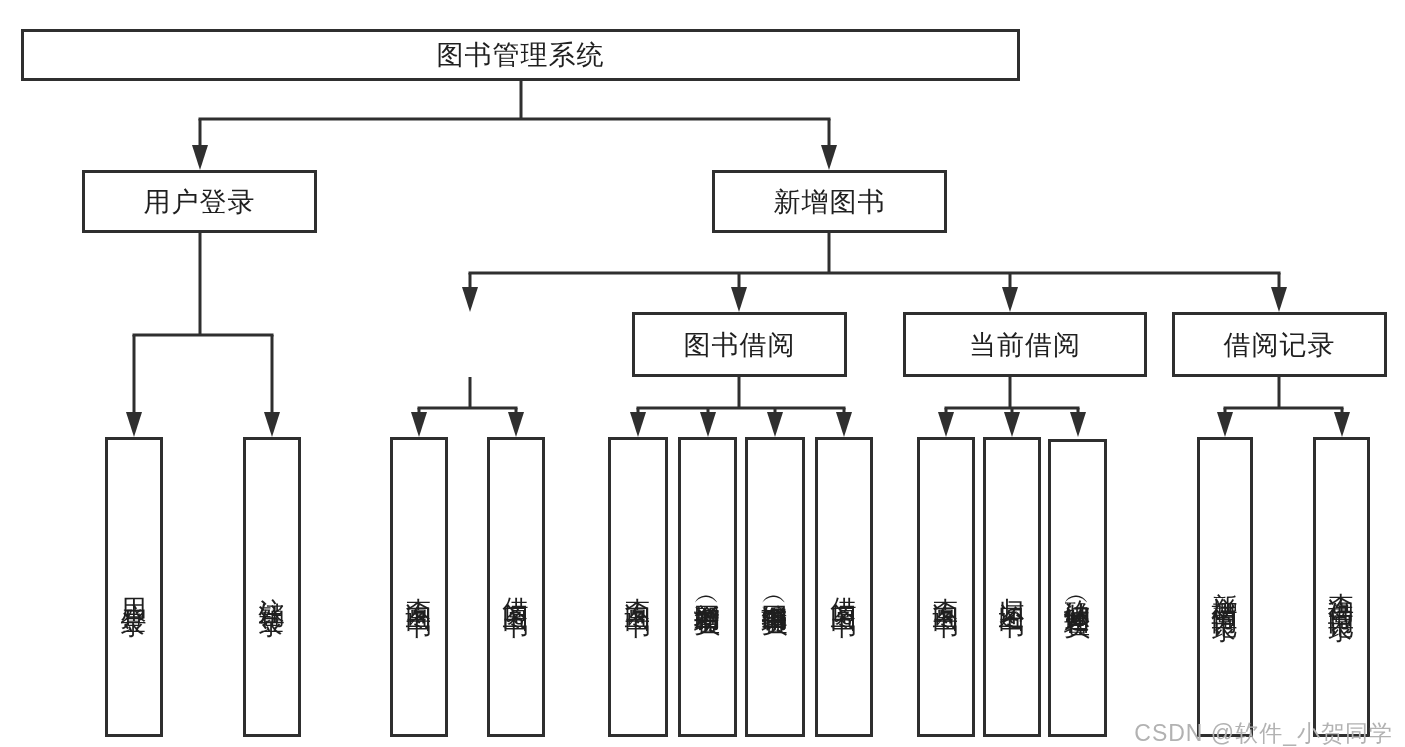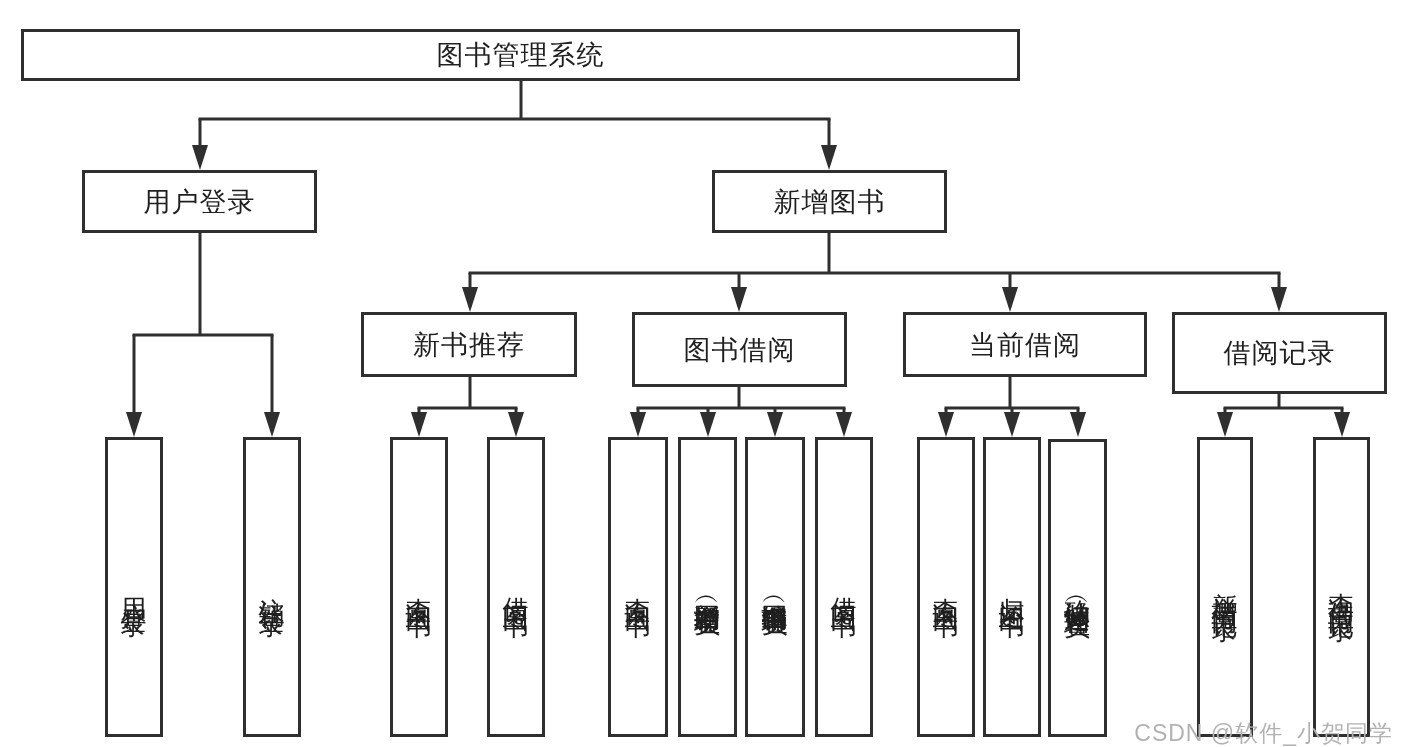--- a/index.html
+++ b/index.html
@@ -119,24 +119,23 @@
       <polygon points="1217,412 1233,412 1225,437"></polygon>
       <polygon points="1334,412 1350,412 1342,437"></polygon>
     </g>
   </svg>
 
   <div class="node hnode" style="left:21px; top:13px; width:999px; height:52px;margin-top:16px;">图书管理系统</div>
 
   <div class="node hnode" style="left:82px; top:170px; width:235px; height:63px;">用户登录</div>
   <div class="node hnode" style="left:712px; top:170px; width:235px; height:63px;">新增图书</div>
 
-  <div class="node hnode" style="left:361px; top:312px; width:216px; height:65px;">新书推荐</div>
-  <div class="node hnode" style="left:632px; top:312px; width:215px; height:75px;">图书借阅</div>
+  <div class="node hnode" style="left:632px; top:312px; width:215px; height:65px;">图书借阅</div>
   <div class="node hnode" style="left:903px; top:312px; width:244px; height:65px;">当前借阅</div>
-  <div class="node hnode" style="left:1172px; top:312px; width:215px; height:82px;">借阅记录</div>
+  <div class="node hnode" style="left:1172px; top:312px; width:215px; height:65px;">借阅记录</div>
 
   <div class="node leaf" style="left:105px; top:437px; width:58px; height:300px;">用户登录</div>
   <div class="node leaf" style="left:243px; top:437px; width:58px; height:300px;">注销登录</div>
 
   <div class="node leaf" style="left:390px; top:437px; width:58px; height:300px;">查询图书</div>
   <div class="node leaf" style="left:487px; top:437px; width:58px; height:300px;">借阅图书</div>
 
   <div class="node leaf" style="left:608px; top:437px; width:60px; height:300px;">查询图书</div>
   <div class="node leaf dense" style="left:678px; top:437px; width:59px; height:300px;">新增图书（管理员）</div>
   <div class="node leaf dense" style="left:745px; top:437px; width:60px; height:300px;">编辑图书（管理员）</div>

